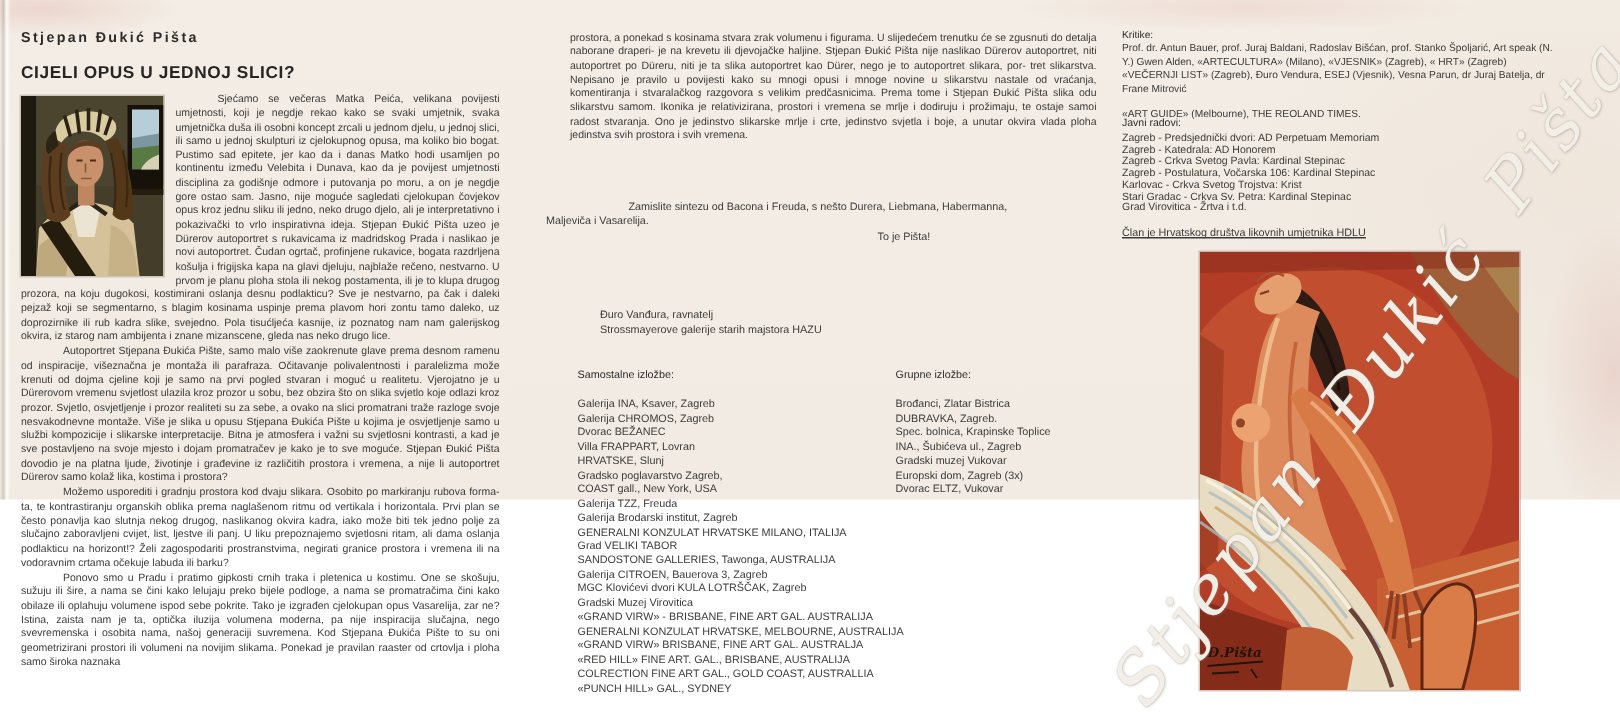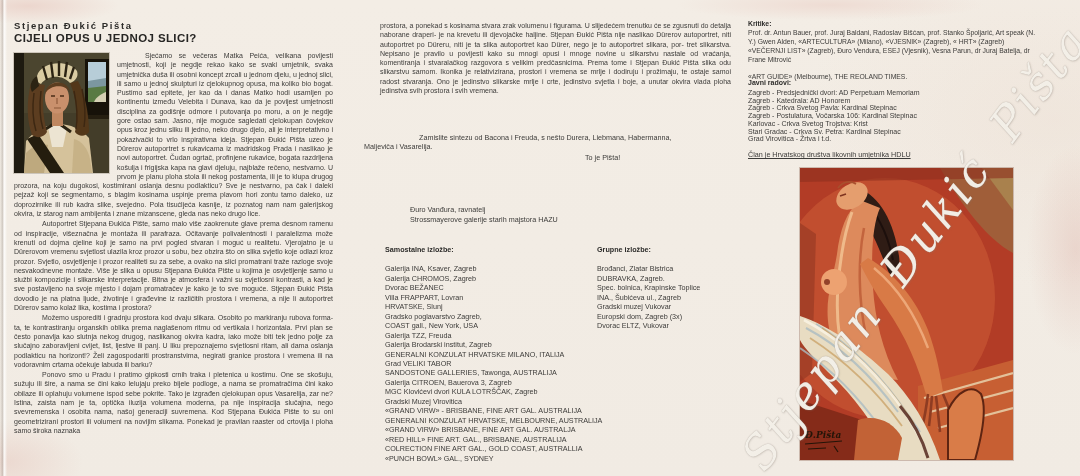--- a/index.html
+++ b/index.html
@@ -1,50 +1,50 @@
 <!DOCTYPE html>
 <html><head>
 <meta charset="utf-8">
 <style>
   html,body{margin:0;padding:0;}
   body{width:1080px;height:476px;overflow:hidden;font-family:"Liberation Sans",sans-serif;}
-  .sheet{position:relative;width:1080px;height:476px;
+  .sheet{position:relative;width:1080px;height:333px;
     background:
       radial-gradient(130px 26px at 28px 6px, rgba(219,160,150,.30), transparent 70%),
       radial-gradient(220px 22px at 830px 5px, rgba(224,170,160,.26), transparent 70%),
       radial-gradient(70px 150px at 1076px 250px, rgba(214,158,148,.28), transparent 70%),
       radial-gradient(110px 60px at 6px 462px, rgba(219,164,154,.26), transparent 70%),
       radial-gradient(340px 220px at 1055px 120px, rgba(232,214,200,.30), transparent 75%),
       linear-gradient(#f3ede5,#f1ebe3);
     color:#3c3b39;}
   .fold{position:absolute;top:0;bottom:0;width:7px;}
   .fold-a{left:344;background:linear-gradient(90deg,transparent,rgba(110,100,92,.14) 35%,rgba(255,255,255,.55) 62%,transparent);}
   .fold-b{left:730;background:linear-gradient(90deg,transparent,rgba(110,100,92,.12) 35%,rgba(255,255,255,.5) 62%,transparent);}
 
   
   .left-page{position:absolute;left:14px;top:20px;width:319px;}
   .author-line{font-size:9.5px;font-weight:bold;letter-spacing:1.6px;color:#2d2c2a;}
-  .main-title{font-size:11.5px;font-weight:bold;letter-spacing:.4px;color:#262523;margin-top:1px;}
+  .main-title{font-size:11.5px;font-weight:bold;letter-spacing:.4px;color:#262523;margin-top:12px;}
   .flow{margin-top:7px;font-size:7px;line-height:9.3px;text-align:justify;}
   .portrait{float:left;width:95px;height:120px;margin:2px 8px 3px 0;box-shadow:0 0 0 1px rgba(90,80,60,.25);}
   .flow p{margin:0 0 0 0;text-indent:28px;}
   .flow p + p{margin-top:1px;}
 
   
   .mid-par{position:absolute;left:380px;top:21px;width:351px;font-size:7px;line-height:9.3px;text-align:justify;}
   .mid-question{position:absolute;left:380px;top:113px;width:351px;font-size:7.2px;}
   .mid-synthesis{position:absolute;left:364px;top:133px;width:330px;font-size:7.2px;line-height:9.3px;text-indent:55px;}
   .mid-exclaim{position:absolute;left:585px;top:153px;font-size:7.2px;}
   .mid-closing{position:absolute;left:380px;top:171px;width:340px;font-size:7.2px;line-height:9.3px;text-indent:55px;}
-  .mid-sign{position:absolute;left:410px;top:205px;font-size:7.2px;line-height:9.5px;}
+  .mid-sign{position:absolute;left:400px;top:205px;font-size:7.2px;line-height:9.5px;}
 
   .list-block{position:absolute;font-size:7.2px;line-height:9.45px;}
   .solo-block{left:385px;top:245px;width:212px;}
   .group-block{left:597px;top:245px;width:130px;}
-  .list-header{font-weight:bold;color:#2d2c2a;margin-bottom:10px;}
+  .list-header{font-weight:normal;color:#2d2c2a;margin-bottom:10px;}
   .bind-list > div{white-space:nowrap;}
 
   
   .kritike{position:absolute;left:748px;top:20px;width:292px;font-size:6.8px;line-height:8.9px;}
   .kritike .list-header{margin-bottom:0;}
   .kritike-extra{margin-top:8px;}
   .javni{position:absolute;left:748px;top:79px;width:292px;font-size:7px;line-height:7.75px;}
   .javni .list-header{margin-bottom:2px;}
   .membership{position:absolute;left:748px;top:150px;font-size:7.2px;text-decoration:underline;}
 
@@ -131,21 +131,21 @@
         <div>Grad VELIKI TABOR</div>
         <div>SANDOSTONE GALLERIES, Tawonga, AUSTRALIJA</div>
         <div>Galerija CITROEN, Bauerova 3, Zagreb</div>
         <div>MGC Klovićevi dvori KULA LOTRŠČAK, Zagreb</div>
         <div>Gradski Muzej Virovitica</div>
         <div>«GRAND VIRW» - BRISBANE, FINE ART GAL. AUSTRALIJA</div>
         <div>GENERALNI KONZULAT HRVATSKE, MELBOURNE, AUSTRALIJA</div>
         <div>«GRAND VIRW» BRISBANE, FINE ART GAL.  AUSTRALJA</div>
         <div>«RED HILL» FINE ART. GAL., BRISBANE, AUSTRALIJA</div>
         <div>COLRECTION FINE ART GAL., GOLD COAST, AUSTRALLIA</div>
-        <div>«PUNCH BOWL» GAL., SYDNEY</div>
+        <div>«PUNCH HILL» GAL., SYDNEY</div>
       </div>
   </div>
   <div class="list-block group-block">
     <div class="list-header">Grupne izložbe:</div>
     <div class="bind-list">
         <div>Brođanci, Zlatar Bistrica</div>
         <div>DUBRAVKA, Zagreb.</div>
         <div>Spec. bolnica, Krapinske Toplice</div>
         <div>INA., Šubićeva ul., Zagreb</div>
         <div>Gradski  muzej Vukovar</div>

